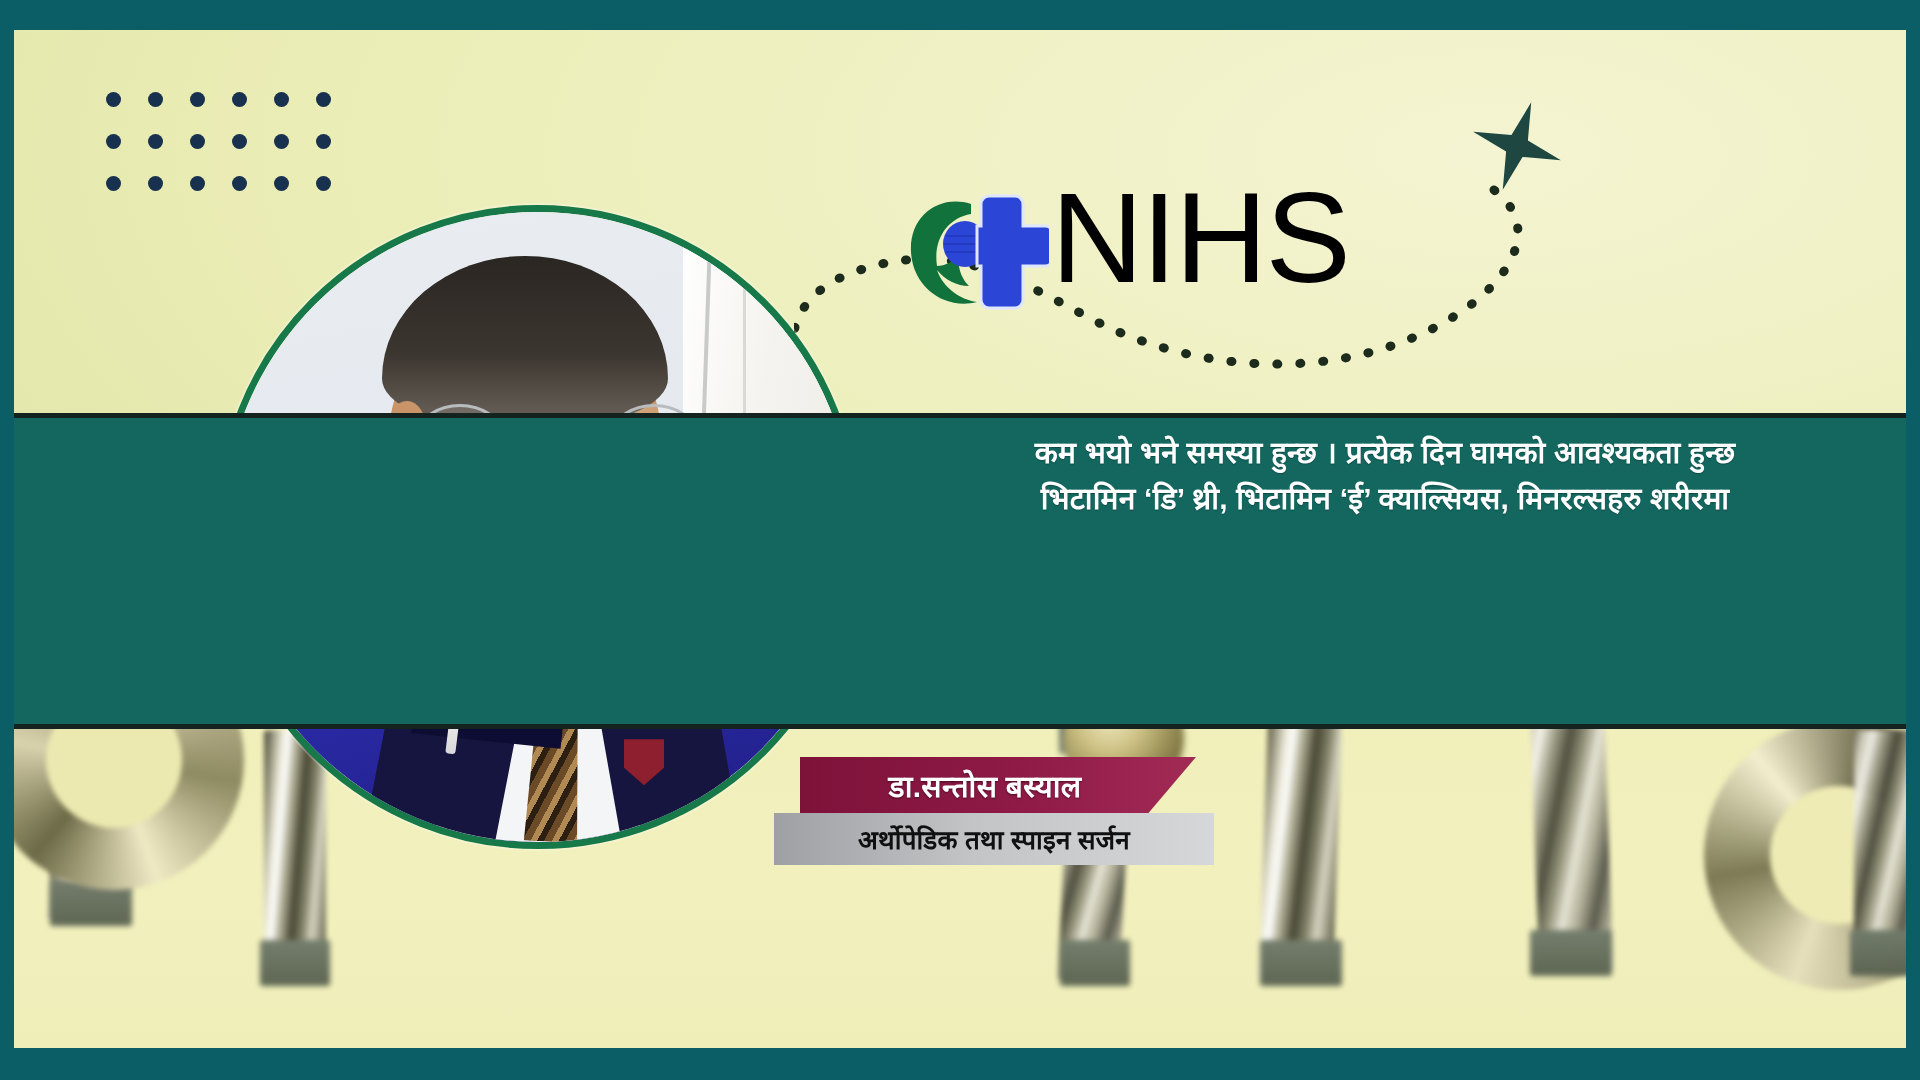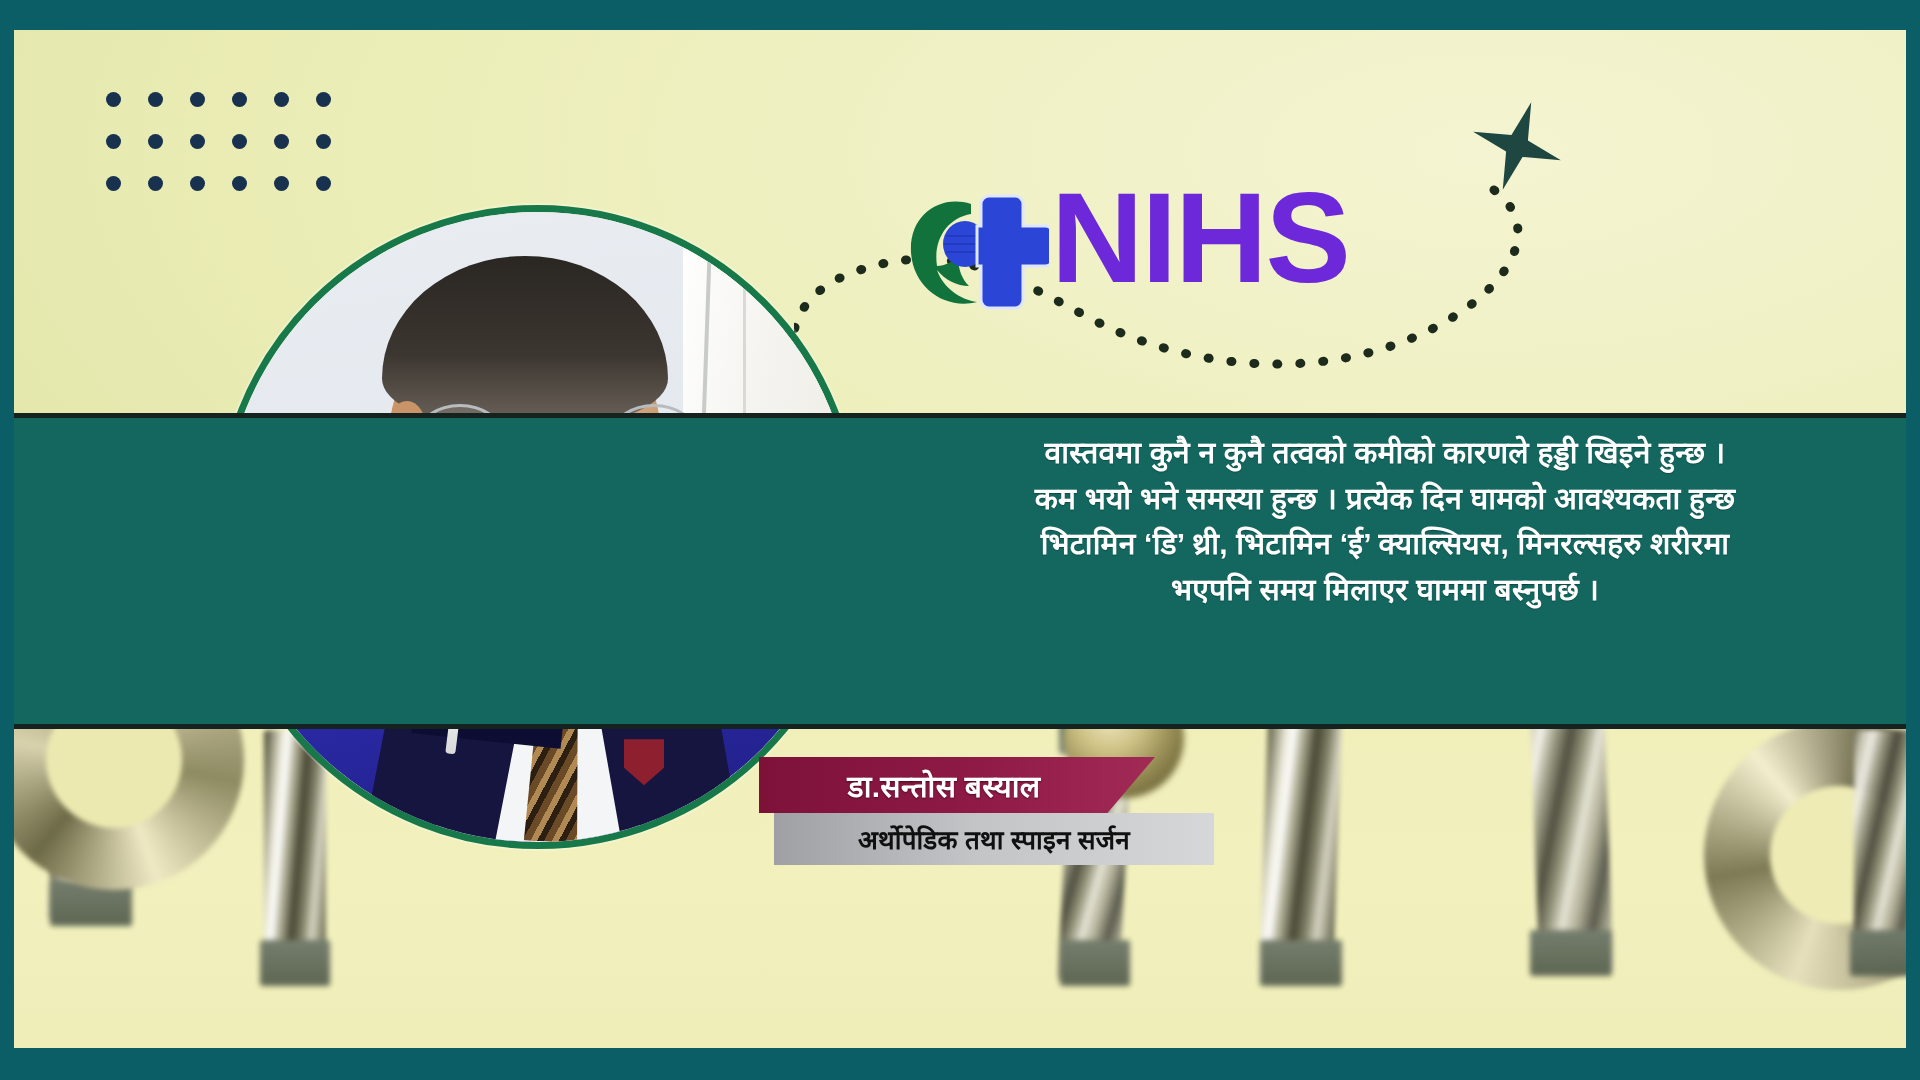--- a/index.html
+++ b/index.html
@@ -56,22 +56,22 @@
 
   
   #star{position:absolute;left:1455px;top:68px;width:96px;height:96px;transform:rotate(18deg);}
 
   
   #dotpath{position:absolute;left:780px;top:150px;width:820px;height:250px;}
 
   
   #logo{position:absolute;left:885px;top:150px;width:600px;height:150px;}
   #logoMark{position:absolute;left:0;top:8px;width:150px;height:130px;}
-  #logoWord{position:absolute;left:152px;top:-6px;font-size:128px;font-weight:700;
-    letter-spacing:-2px;color:#6d28d9;line-height:1;font-family:"Liberation Sans",sans-serif;}
+  #logoWord{position:absolute;left:152px;top:-6px;font-size:128px;font-weight:400;
+    letter-spacing:-2px;color:#000000;line-height:1;font-family:"Liberation Sans",sans-serif;}
 
   
   #panel{position:absolute;left:-16px;right:-16px;top:383px;height:306px;
     background:#13675f;border-top:5px solid #14231f;border-bottom:5px solid #14231f;}
   #quote{position:absolute;left:900px;right:50px;top:12px;
     color:#ffffff;text-align:center;font-size:30px;line-height:1.52;font-weight:600;
     font-family:"Liberation Sans",sans-serif;letter-spacing:.2px;
     text-shadow:0 1px 1px rgba(0,0,0,.25);}
   #quote div{white-space:nowrap;}
 
@@ -118,21 +118,21 @@
     background:repeating-linear-gradient(115deg,#6b4a28 0 7px,#b08a52 7px 13px,#2c1f12 13px 19px);
     clip-path:polygon(30% 0,70% 0,86% 100%,14% 100%);}
   .pocket{position:absolute;left:30%;bottom:16%;width:150px;height:20px;background:#0d0c33;transform:rotate(6deg);}
   .pen{position:absolute;left:36%;bottom:14%;width:10px;height:78px;background:linear-gradient(180deg,#ffffff,#d9d9d9);
     transform:rotate(7deg);border-radius:3px;}
   .mic{position:absolute;right:27%;bottom:21%;width:26px;height:44px;background:#191919;border-radius:5px;transform:rotate(-8deg);}
   .badge-pin{position:absolute;right:30%;bottom:9%;width:40px;height:46px;
     background:#8e1f2f;clip-path:polygon(0 0,100% 0,100% 62%,50% 100%,0 62%);}
 
   
-  #nameBadge{position:absolute;left:745px;top:727px;width:396px;height:56px;
+  #nameBadge{position:absolute;left:786px;top:727px;width:396px;height:56px;
     background:linear-gradient(90deg,#7d1239 0%,#8e1a45 55%,#a22b56 100%);
     clip-path:polygon(0 0,100% 0,88% 100%,0 100%);
     display:flex;align-items:center;justify-content:center;}
   #nameBadge span{color:#fff;font-size:30px;font-weight:700;letter-spacing:.3px;
     text-shadow:0 1px 2px rgba(0,0,0,.45);padding-right:26px;}
   #titleBadge{position:absolute;left:760px;top:783px;width:440px;height:52px;
     background:linear-gradient(90deg,#9ea0a4 0%,#c2c4c6 45%,#d6d7d9 100%);
     display:flex;align-items:center;justify-content:center;}
   #titleBadge span{color:#101010;font-size:26px;font-weight:700;letter-spacing:.2px;}
 </style>
@@ -267,24 +267,22 @@
           </div>
         <div class="gl b">
             <div class="eye" style="left:26px;top:20px;"></div>
           </div>
         <div class="gbridge"></div>
       </div>
     </div>
 
     <div id="panel">
       <div id="quote">
-        <div>वास्तवमा कुनै न कुनै तत्वको कमीको कारणले हड्डी खिइने हुन्छ ।</div>
         <div>कम भयो भने समस्या हुन्छ । प्रत्येक दिन घामको आवश्यकता हुन्छ</div>
         <div>भिटामिन ‘डि’ थ्री, भिटामिन ‘ई’ क्याल्सियस, मिनरल्सहरु शरीरमा</div>
-        <div>भएपनि समय मिलाएर घाममा बस्नुपर्छ ।</div>
       </div>
     </div>
 
     <div id="nameBadge">
       <span>डा.सन्तोस बस्याल</span>
     </div>
     <div id="titleBadge">
       <span>अर्थोपेडिक तथा स्पाइन सर्जन</span>
     </div>
 

